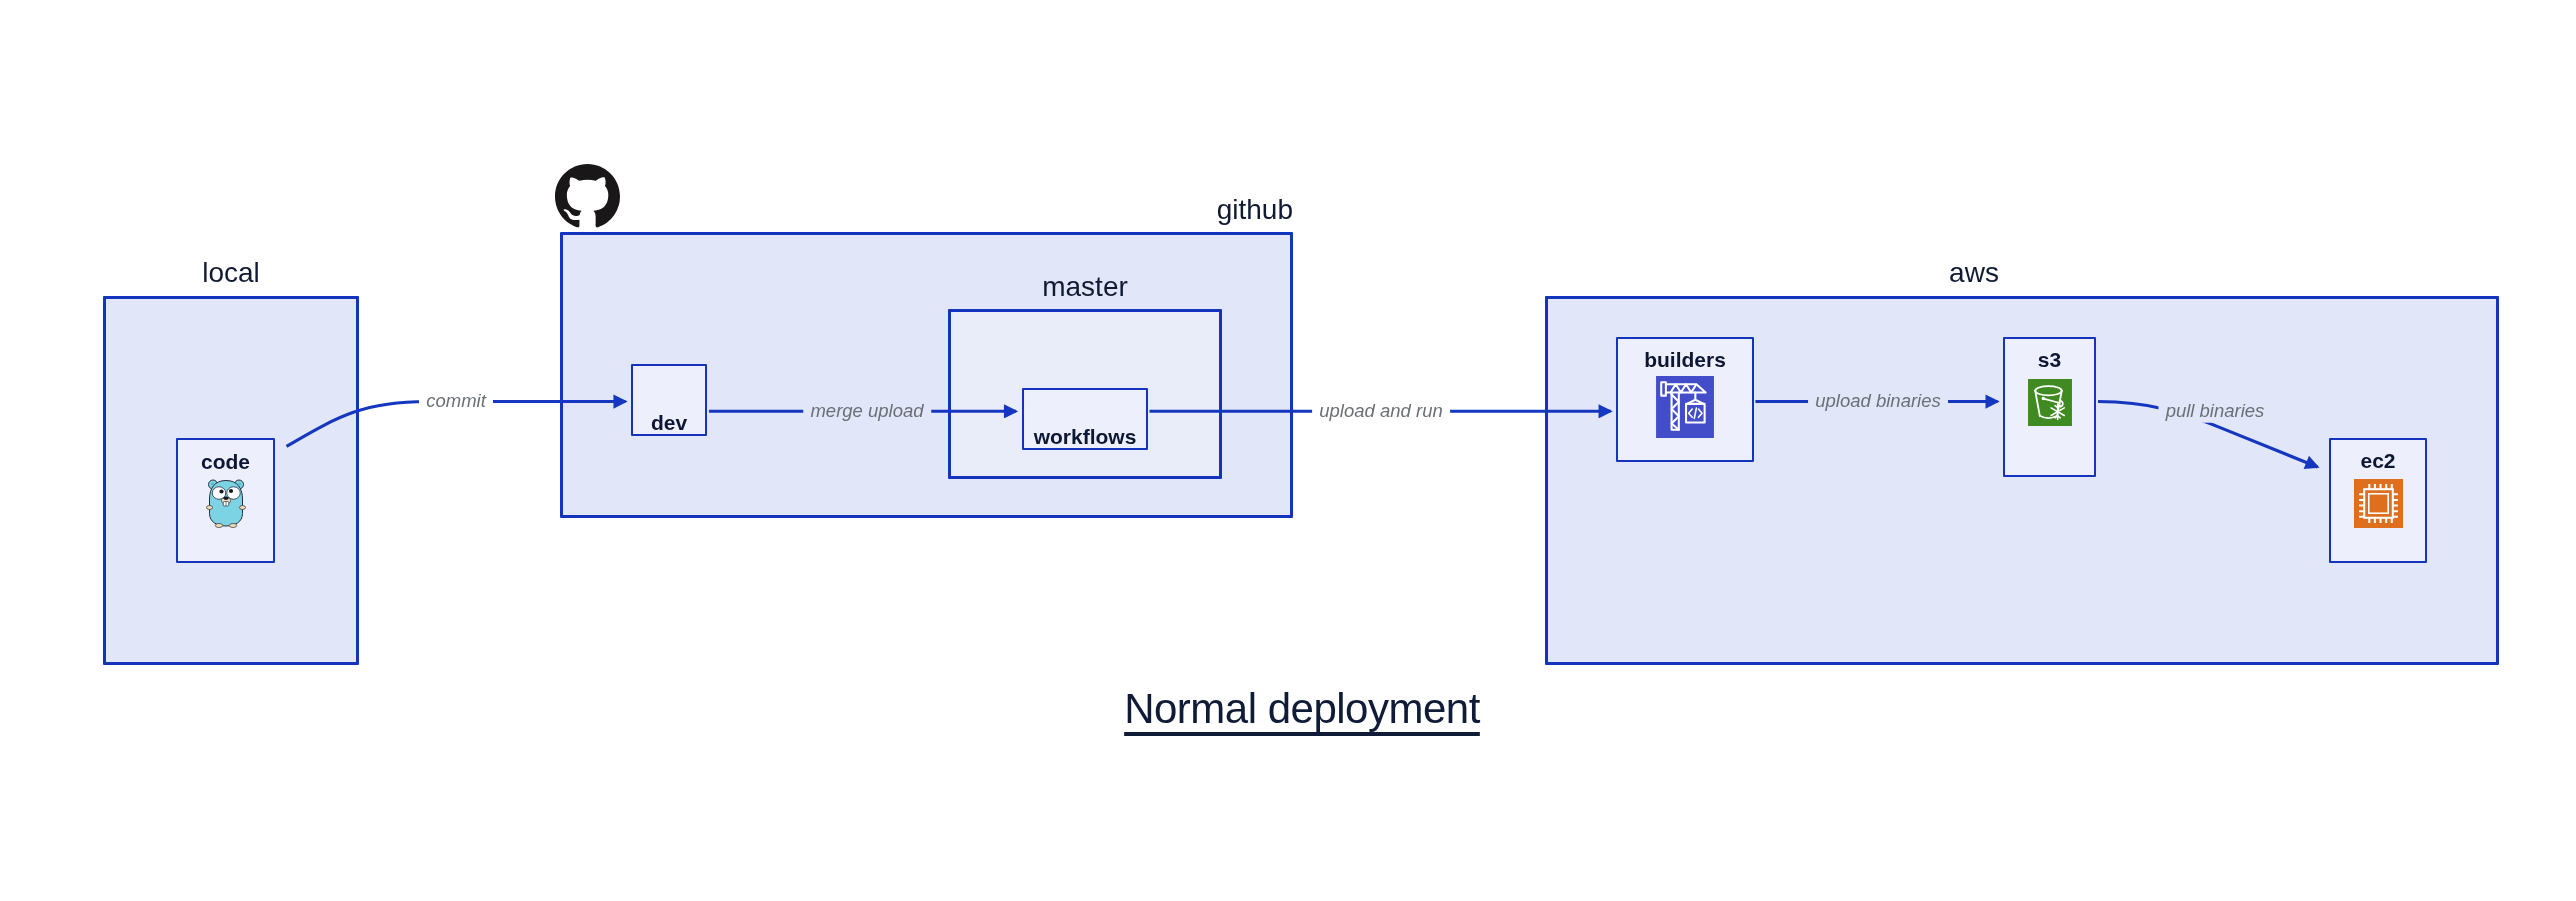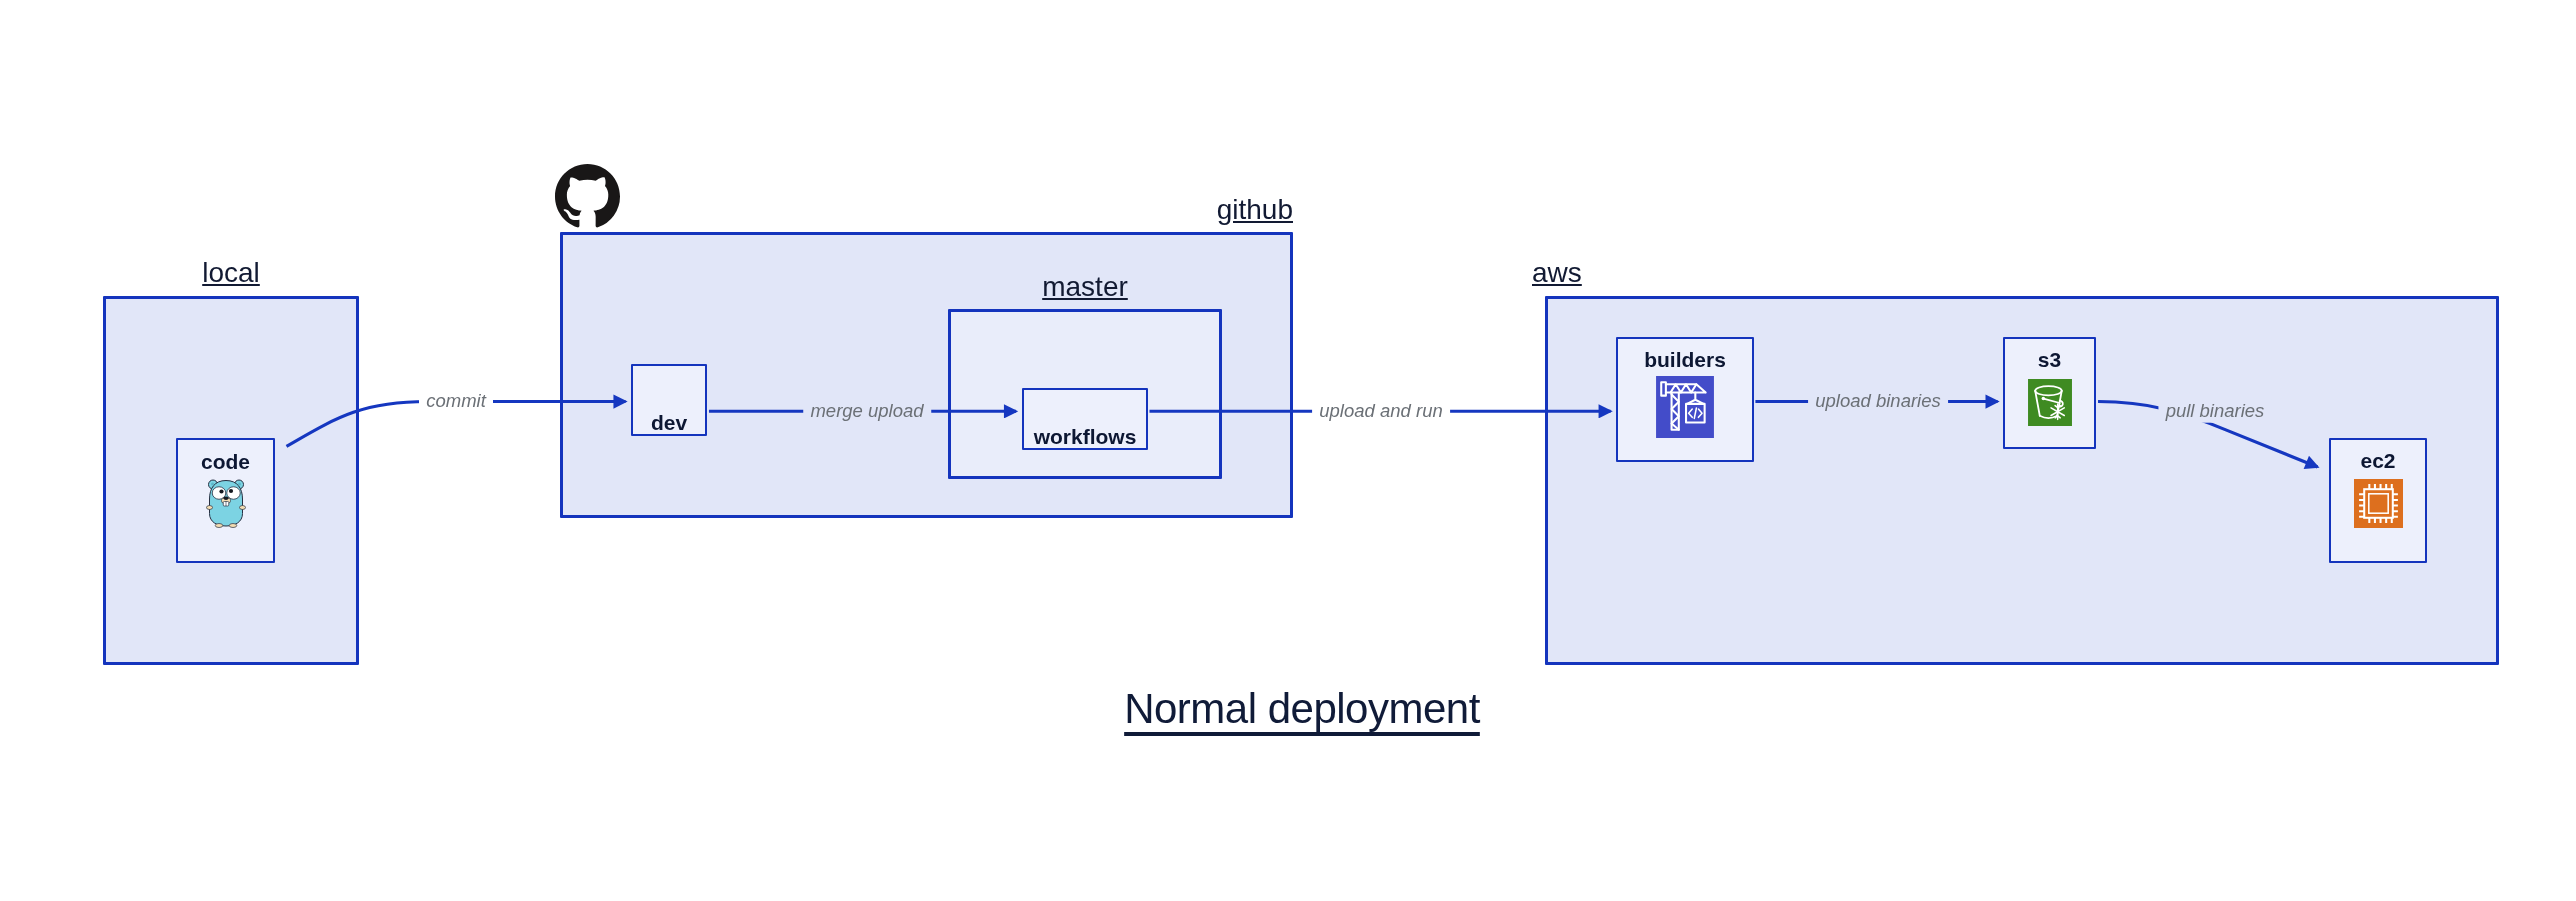--- a/index.html
+++ b/index.html
@@ -23,21 +23,20 @@
     border-radius: 1px;
   }
   .group.master { background: #e9edfa; border-width: 3.1px; }
 
   .group-label {
     position: absolute;
     font-size: 28px;
     line-height: 32px;
     color: #121a33;
     letter-spacing: 0;
-    text-decoration: underline;
   }
 
   
   .node {
     position: absolute;
     background: #edf0fc;
     border: 2.6px solid #1434bd;
     border-radius: 1px;
     display: flex;
     flex-direction: column;
@@ -100,21 +99,21 @@
   <div class="group master" style="left:948px; top:309px; width:274px; height:170px;"></div>
 
   <div class="group" style="left:1545px; top:296px; width:954px; height:369px;"></div>
 
   <div class="group-label" style="left:103px; top:257px; width:256px; text-align:center;">local</div>
 
   <div class="group-label" style="left:560px; top:194px; width:733px; text-align:right;">github</div>
 
   <div class="group-label" style="left:948px; top:271px; width:274px; text-align:center;">master</div>
 
-  <div class="group-label" style="left:1532px; top:257px; width:954px; ">aws</div>
+  <div class="group-label" style="left:1497px; top:257px; width:954px; text-align:center;">aws</div>
 
   <span class="icon-wrap" style="position:absolute; left:555px; top:164px;">
     <svg width="65" height="65" viewBox="0 0 16 16" aria-hidden="true">
       <path fill="#191717" d="M8 0C3.58 0 0 3.58 0 8c0 3.54 2.29 6.53 5.47 7.59.4.07.55-.17.55-.38 0-.19-.01-.82-.01-1.49-2.01.37-2.53-.49-2.69-.94-.09-.23-.48-.94-.82-1.13-.28-.15-.68-.52-.01-.53.63-.01 1.08.58 1.23.82.72 1.21 1.87.87 2.33.66.07-.52.28-.87.51-1.07-1.78-.2-3.64-.89-3.64-3.95 0-.87.31-1.59.82-2.15-.08-.2-.36-1.02.08-2.12 0 0 .67-.21 2.2.82.64-.18 1.32-.27 2-.27s1.36.09 2 .27c1.53-1.04 2.2-.82 2.2-.82.44 1.1.16 1.92.08 2.12.51.56.82 1.27.82 2.15 0 3.07-1.87 3.75-3.65 3.95.29.25.54.73.54 1.48 0 1.07-.01 1.93-.01 2.2 0 .21.15.46.55.38A8.013 8.013 0 0 0 16 8c0-4.42-3.58-8-8-8z"></path>
     </svg>
   </span>
 
   <div class="node" style="left:176px; top:438px; width:99px; height:125px;">
     <div class="node-label" style="margin-top:11.3px;">code</div>
     <span class="icon-wrap" style="margin-top:2.1px;">
@@ -164,21 +163,21 @@
         </g>
         <g stroke="#ffffff" stroke-width="3" fill="none" stroke-linejoin="round" stroke-linecap="round">
           <path d="M70 64 L63 72 L70 80"></path>
           <path d="M82 64 L89 72 L82 80"></path>
           <path d="M78 62 L74 82"></path>
         </g>
       </svg>
     </span>
   </div>
 
-  <div class="node" style="left:2003px; top:337px; width:93px; height:112px;">
+  <div class="node" style="left:2003px; top:337px; width:93px; height:140px;">
     <div class="node-label" style="margin-top:10.3px;">s3</div>
     <span class="icon-wrap" style="margin-top:8.2px;">
       <svg width="44" height="47" viewBox="0 0 86 92" aria-hidden="true">
         <rect width="86" height="92" fill="#3f8b22"></rect>
         <g stroke="#ffffff" stroke-width="3.5" fill="none" stroke-linecap="round">
           <ellipse cx="40" cy="23" rx="26" ry="9"></ellipse>
           <path d="M14 23 L23 72"></path>
           <path d="M66 23 L57 72"></path>
           <path d="M23 72 Q40 81 57 72"></path>
           <path d="M32 39 L62 47"></path>

